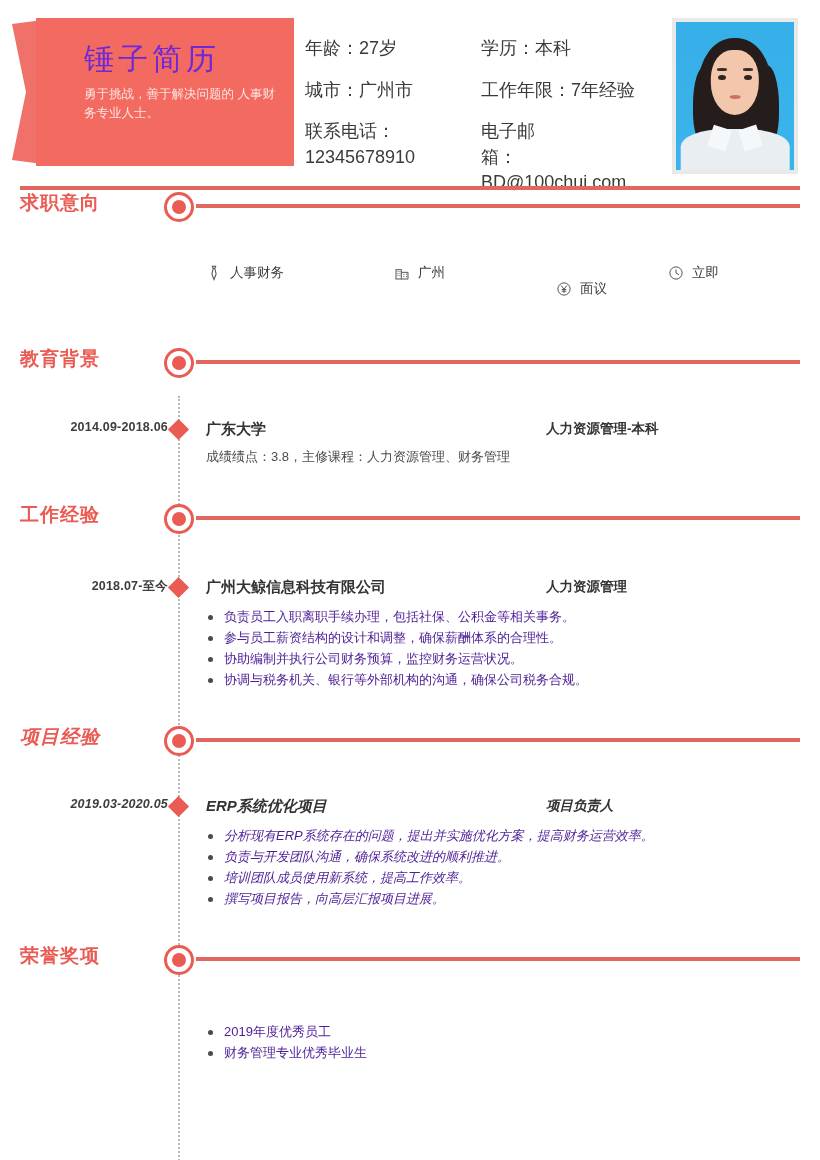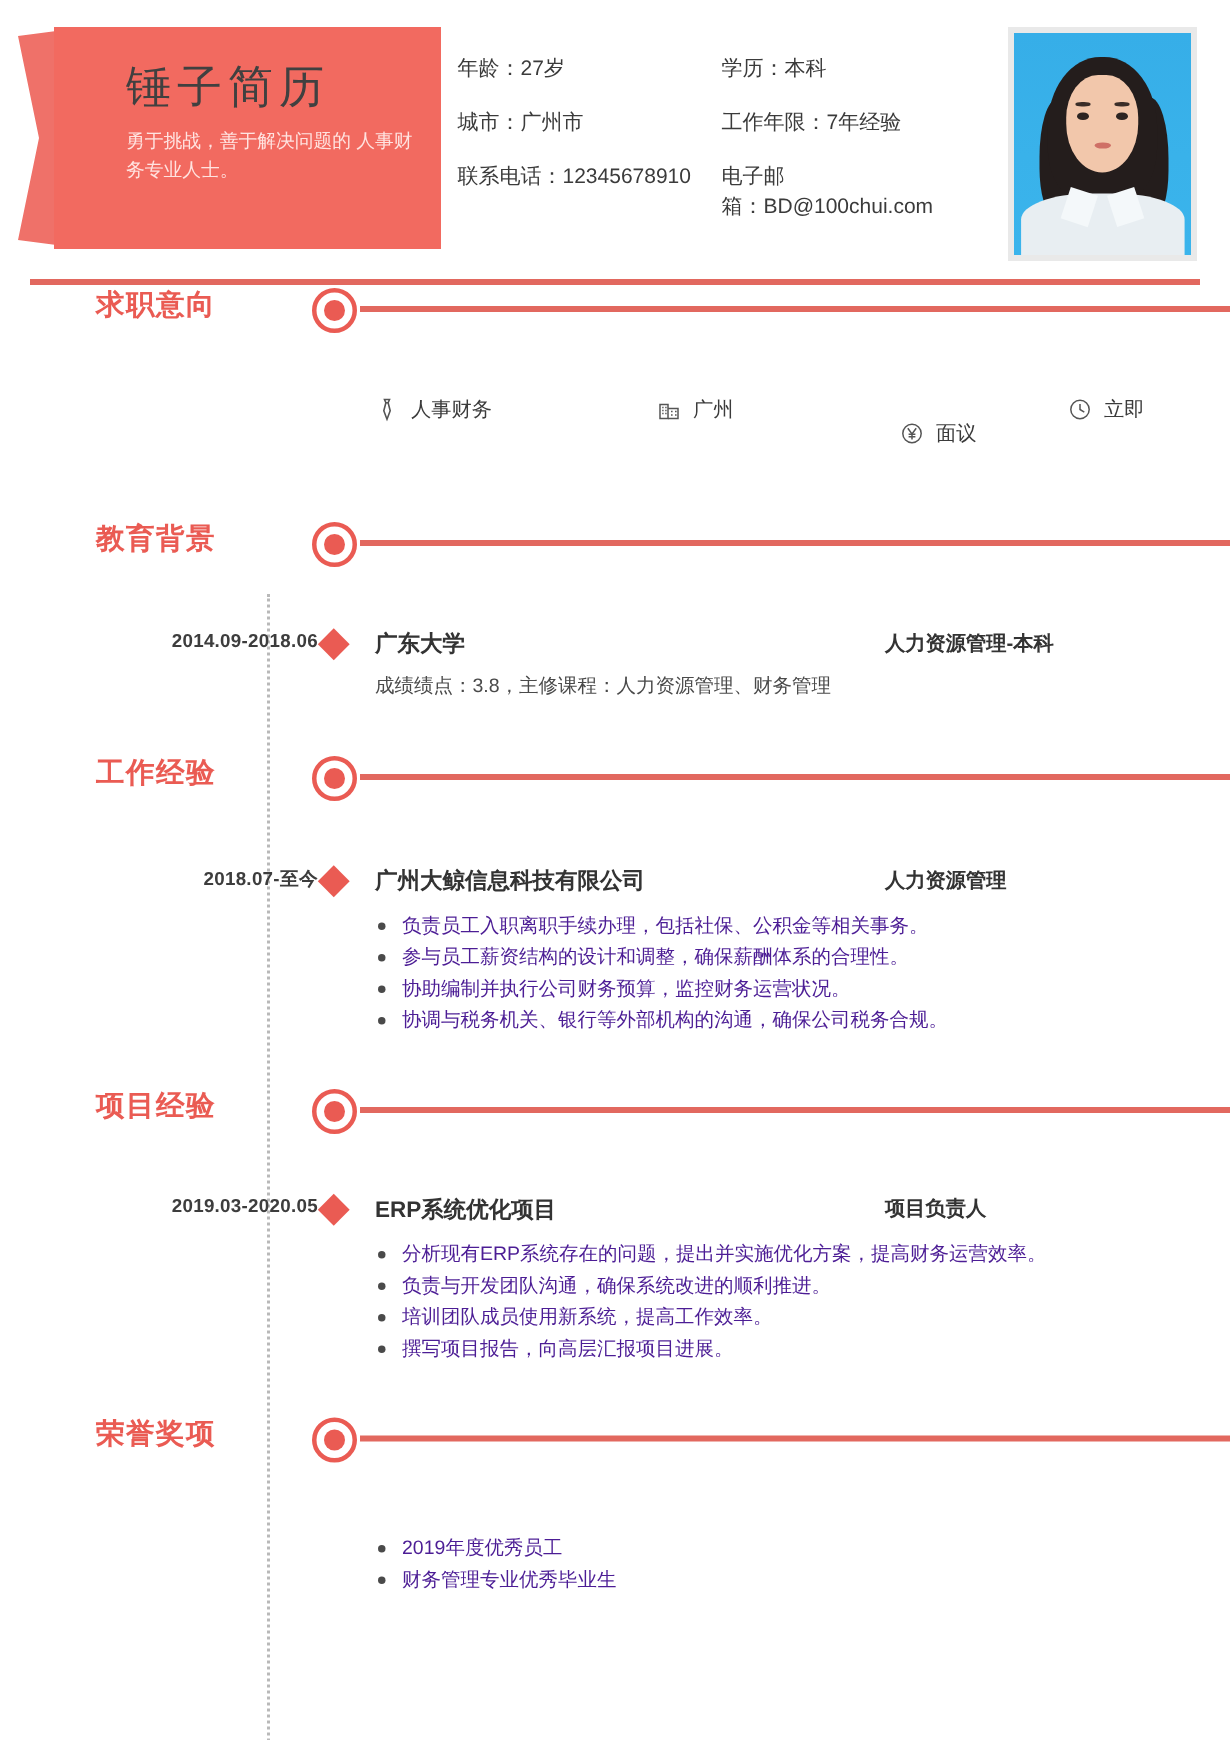--- a/index.html
+++ b/index.html
@@ -24,33 +24,33 @@
   .banner{
     position:absolute;left:24px;top:0;width:258px;height:148px;
     background:#f26a60;
     clip-path:polygon(0 0,100% 0,100% 100%,0 100%,0 100%);
   }
   .banner-inner{
     position:absolute;left:24px;top:0;width:258px;height:148px;
     box-sizing:border-box;padding:24px 18px 0 48px;
   }
   .banner-title{
-    font-size:30px;color:#404040;letter-spacing:4px;
+    font-size:30px;color:#6d28d9;letter-spacing:4px;
     line-height:1.1;font-weight:400;margin:0 0 10px 0;
   }
   .banner-sub{
     font-size:12.5px;color:#ffe3e0;line-height:1.5;margin:0;
   }
 
   .contact{position:absolute;left:305px;top:36px;width:355px;}
   .contact-col{display:inline-block;vertical-align:top;}
   .contact-col.c1{width:176px;}
   .contact-col.c2{width:176px;}
   .contact-line{
-    font-size:14px;color:#3b3b3b;line-height:1.42;
+    font-size:18px;color:#3b3b3b;line-height:1.42;
     margin-bottom:16px;white-space:pre-line;
   }
   .contact-line.tight{margin-bottom:0;}
 
   .photo{
     position:absolute;left:672px;top:18px;width:126px;height:156px;
     background:#e9e9e9;padding:4px;box-sizing:border-box;
   }
   .photo-inner{
     width:100%;height:100%;
@@ -85,21 +85,21 @@
     position:absolute;left:20px;top:186px;width:780px;height:4px;background:#e2685f;
   }
 
   
   .body{position:relative;}
   .dotline{
     position:absolute;left:178px;top:206px;width:0;height:892px;
     border-left:2px dotted #b9b9b9;
   }
 
-  .section{position:relative;padding-left:44px;}
+  .section{position:relative;}
   .sec-head{position:relative;height:52px;}
   .sec-title{
     position:absolute;left:20px;top:0;
     font-size:19px;font-weight:bold;color:#ea5b53;letter-spacing:1px;
     white-space:nowrap;
   }
   .node{
     position:absolute;left:164px;top:2px;width:30px;height:30px;
     border-radius:50%;background:#ffffff;border:3px solid #ea5b53;
     box-sizing:border-box;
@@ -291,21 +291,21 @@
         </div>
       </div>
       <ul class="bullets">
         <li>负责员工入职离职手续办理，包括社保、公积金等相关事务。</li>
         <li>参与员工薪资结构的设计和调整，确保薪酬体系的合理性。</li>
         <li>协助编制并执行公司财务预算，监控财务运营状况。</li>
         <li>协调与税务机关、银行等外部机构的沟通，确保公司税务合规。</li>
       </ul>
     </div>
 
-    <div class="section" style="margin-top:34px;">
+    <div class="section" style="margin-top:34px;font-style:italic;">
       <div class="sec-head">
         <div class="sec-title">项目经验</div>
         <div class="node"></div>
         <div class="sec-rule"></div>
       </div>
       <div class="entry" style="margin-top:21px;height:28px;">
         <div class="entry-date">2019.03-2020.05</div>
         <div class="diamond"></div>
         <div class="entry-head">
           <div class="org">ERP系统优化项目</div>

